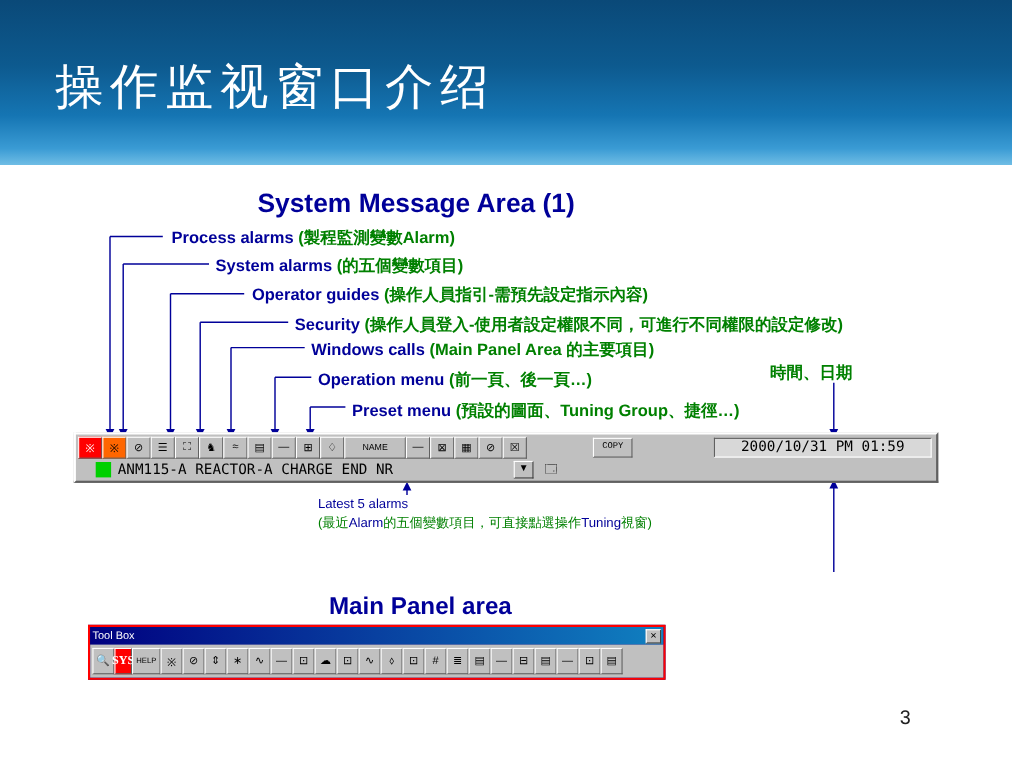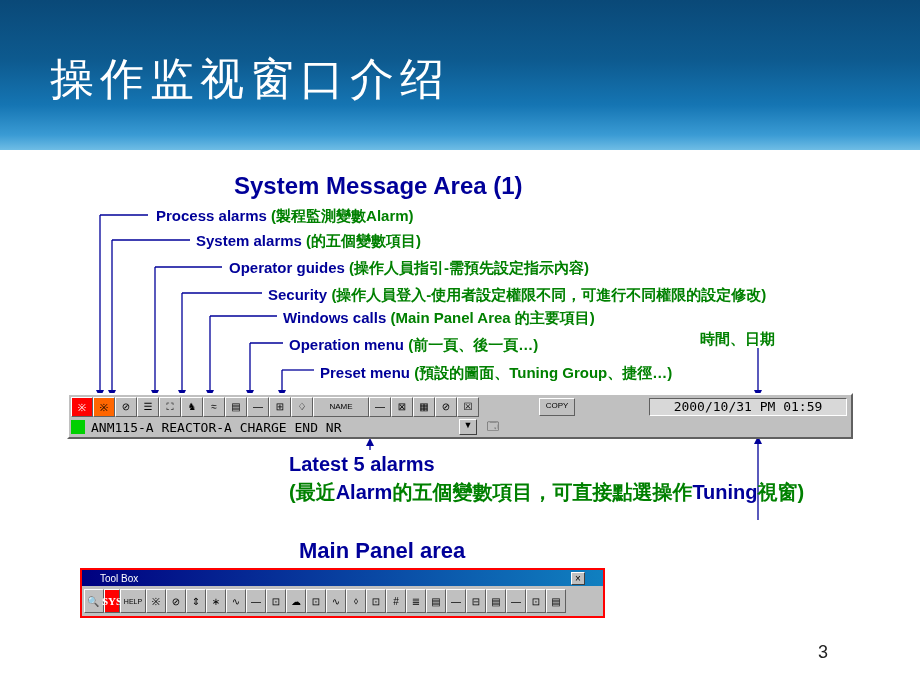--- a/index.html
+++ b/index.html
@@ -20,41 +20,41 @@
   .datetime-label { position: absolute; top: 330px; left: 700px; color: #008000; font-size: 15px; font-weight: bold; }
   svg.lines { position: absolute; top: 0; left: 0; width: 920px; height: 690px; pointer-events: none; }
   svg.lines line { stroke: #000099; stroke-width: 1.3; }
   svg.lines polygon { fill: #000099; }
 
   .toolbar { position: absolute; top: 393px; left: 67px; width: 786px; height: 46px; background: #c0c0c0; border: 2px solid; border-color: #fff #606060 #606060 #fff; }
   .icon-row { display: flex; align-items: center; height: 22px; padding: 1px 0 0 2px; }
   .icon-btn { width: 22px; height: 20px; background: #c0c0c0; border: 1px solid; border-color: #fff #606060 #606060 #fff; display: inline-flex; align-items: center; justify-content: center; font-size: 10px; margin-right: 0; }
   .icon-alarm1 { background: #ff0000; color: #fff; }
   .icon-alarm2 { background: #ff6600; color: #000; }
-  .copy-btn { width: 36px; height: 18px; background: #c0c0c0; border: 1px solid; border-color: #fff #606060 #606060 #fff; font-size: 8px; text-align: center; margin-left: 60px; line-height: 14px; }
+  .copy-btn { width: 36px; height: 18px; background: #c0c0c0; border: 1px solid; border-color: #fff #606060 #606060 #fff; font-size: 8px; text-align: center; margin-left: 60px; line-height: 14px; font-family: Liberation Mono, monospace; }
   .datetime-box { margin-left: auto; margin-right: 4px; width: 198px; height: 18px; background: #d8d8d8; border: 1px solid; border-color: #606060 #fff #fff #606060; font-family: monospace; font-size: 13px; text-align: center; line-height: 16px; }
-  .alarm-row { display: flex; align-items: center; height: 20px; padding-left: 2px; }
+  .alarm-row { display: flex; align-items: center; height: 20px; padding-left: 18px; }
   .alarm-light { width: 14px; height: 14px; background: #00d000; margin-right: 4px; }
   .alarm-text { font-family: monospace; font-size: 13px; background: #c0c0c0; flex: 1; padding-left: 2px; }
   .dropdown-btn { width: 18px; height: 16px; background: #c0c0c0; border: 1px solid; border-color: #fff #404040 #404040 #fff; font-size: 9px; text-align: center; margin-left: 20px; }
   .mini-icon { width: 20px; height: 16px; margin-left: 6px; display: inline-flex; align-items: center; justify-content: center; font-size: 11px; }
 
-  .latest-block { position: absolute; top: 450px; left: 289px; font-size: 20px; font-weight: bold; line-height: 1.4; }
+  .latest-block { position: absolute; top: 450px; left: 289px; font-size: 12px; font-weight: normal; line-height: 1.4; }
   .latest-block .ln1 .en { color: #000099; }
   .latest-block .ln2 { color: #008000; }
   .latest-block .ln2 .en { color: #000099; }
 
   .icons-block { position: absolute; top: 517px; left: 674px; font-size: 14px; font-weight: bold; line-height: 1.35; }
   .icons-block .t1 { color: #000099; }
   .icons-block .t2 { color: #008000; }
 
   .main-panel-title { position: absolute; top: 538px; left: 299px; color: #000099; font-size: 22px; font-weight: bold; }
 
   .toolbox { position: absolute; top: 568px; left: 80px; width: 525px; height: 50px; border: 2px solid #ff0000; background: #000080; }
-  .toolbox-titlebar { height: 16px; background: linear-gradient(90deg, #000080, #1080c0); display: flex; align-items: center; padding: 0 18px; }
+  .toolbox-titlebar { height: 16px; background: linear-gradient(90deg, #000080, #1080c0); display: flex; align-items: center; padding: 0 2px; }
   .toolbox-titlebar .tt { color: #fff; font-size: 10px; flex: 1; }
   .toolbox-titlebar .x { width: 14px; height: 13px; background: #c0c0c0; border: 1px solid; border-color: #fff #404040 #404040 #fff; color: #000; font-size: 10px; text-align: center; line-height: 11px; }
   .toolbox-body { height: 30px; background: #c0c0c0; display: flex; align-items: center; padding-left: 2px; }
   .toolbox-body .tbtn { width: 20px; height: 24px; background: #c0c0c0; border: 1px solid; border-color: #fff #606060 #606060 #fff; display: inline-flex; align-items: center; justify-content: center; font-size: 10px; }
   .toolbox-body .sys { background: #ff0000; color: #fff; width: 16px; font-size: 11px; font-weight: bold; font-family: Liberation Serif, serif; }
   .toolbox-body .help { width: 26px; font-size: 7px; }
 
   .page-num { position: absolute; top: 642px; left: 818px; font-size: 18px; color: #222; }
 </style>
 </head>

